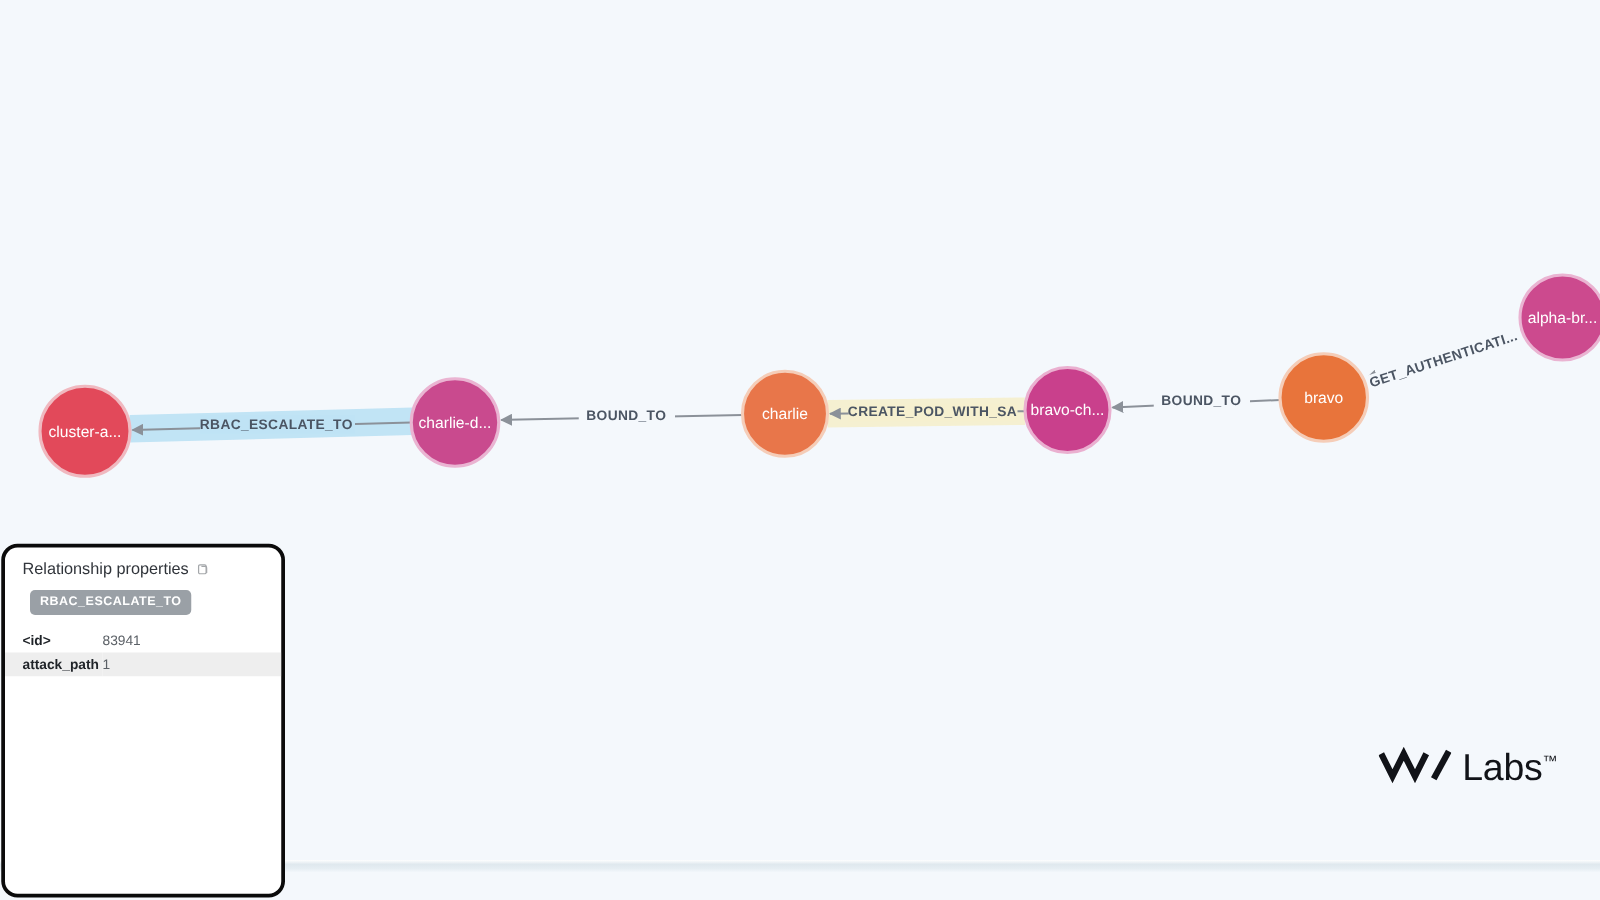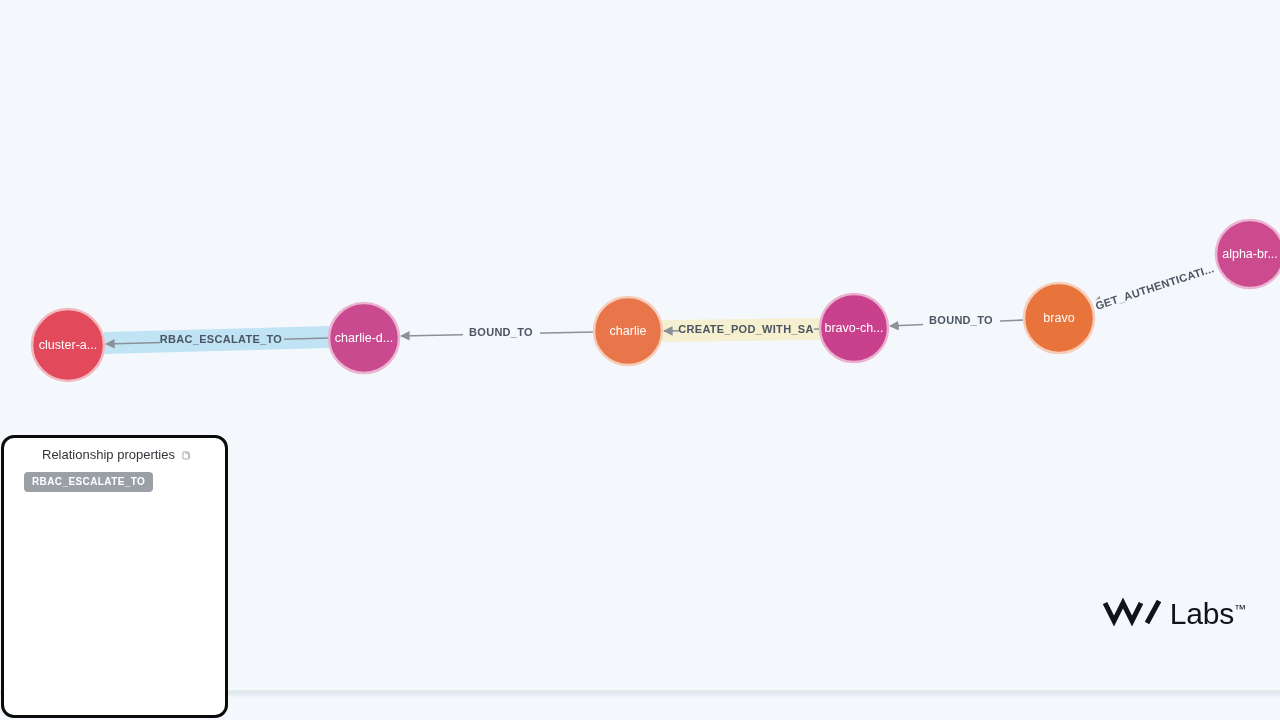--- a/index.html
+++ b/index.html
@@ -55,21 +55,20 @@
     background:#ffffff;
     border:3px solid #0b0b0b;
     border-radius:13px;
     overflow:hidden;
   }
   .panel-header {
     display:flex;
     align-items:flex-end;
     gap:6px;
     padding:9px 0 0 14px;
-    margin-left:24px;
   }
   .panel-title {
     font-size:13px;
     color:#31353b;
     font-family:"Liberation Sans", sans-serif;
   }
   .copy-icon { display:block; width:12px; height:12px; opacity:.55; }
 
   .rel-type-row { padding:9px 0 0 20px; }
   .rel-type-chip {
@@ -214,20 +213,28 @@
       </svg>
     </span>
   </div>
 
   <div class="rel-type-row">
     <span class="rel-type-chip">RBAC_ESCALATE_TO</span>
   </div>
 
   <table class="prop-table">
     <tbody>
+      <tr class="prop-row">
+        <td class="prop-key">&lt;id&gt;</td>
+        <td class="prop-val">83941</td>
+      </tr>
+      <tr class="prop-row striped">
+        <td class="prop-key">attack_path</td>
+        <td class="prop-val">1</td>
+      </tr>
     </tbody>
   </table>
 </div>
 
 <div id="brand-logo">
   <span class="mark">
     <svg width="58" height="30" viewBox="0 0 58 30" xmlns="http://www.w3.org/2000/svg">
       <path d="M2 6 L11 24 L20 6 L29 24 L38 6" fill="none" stroke="#111318" stroke-width="5" stroke-linecap="butt" stroke-linejoin="miter"></path>
       <path d="M56 4 L44 26" fill="none" stroke="#111318" stroke-width="5" stroke-linecap="butt"></path>
     </svg>

